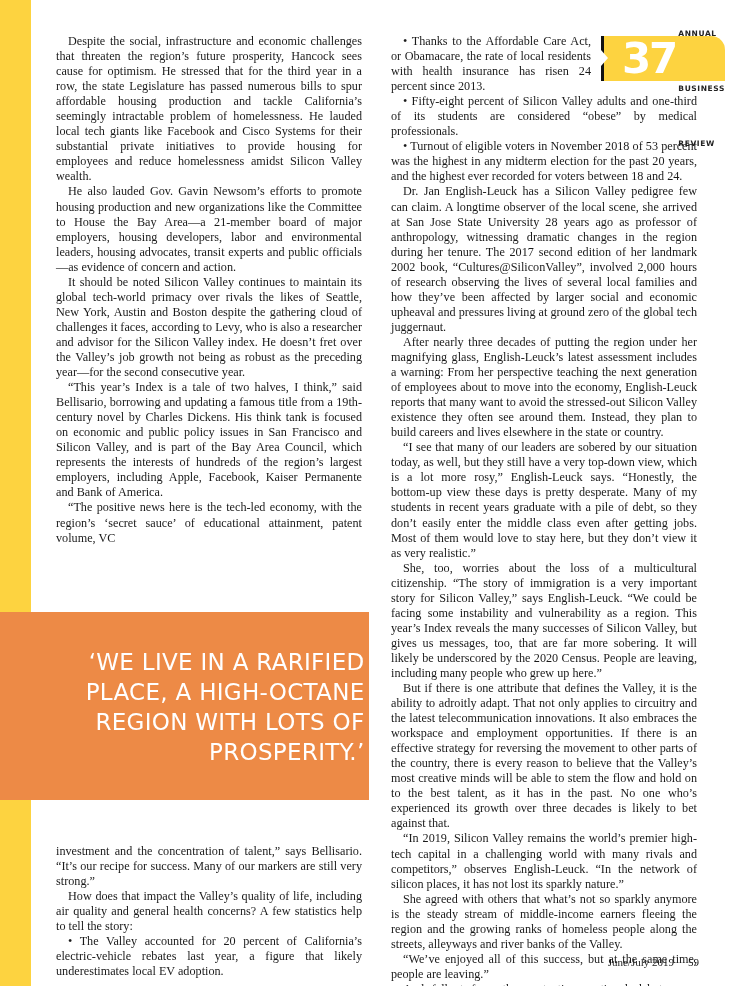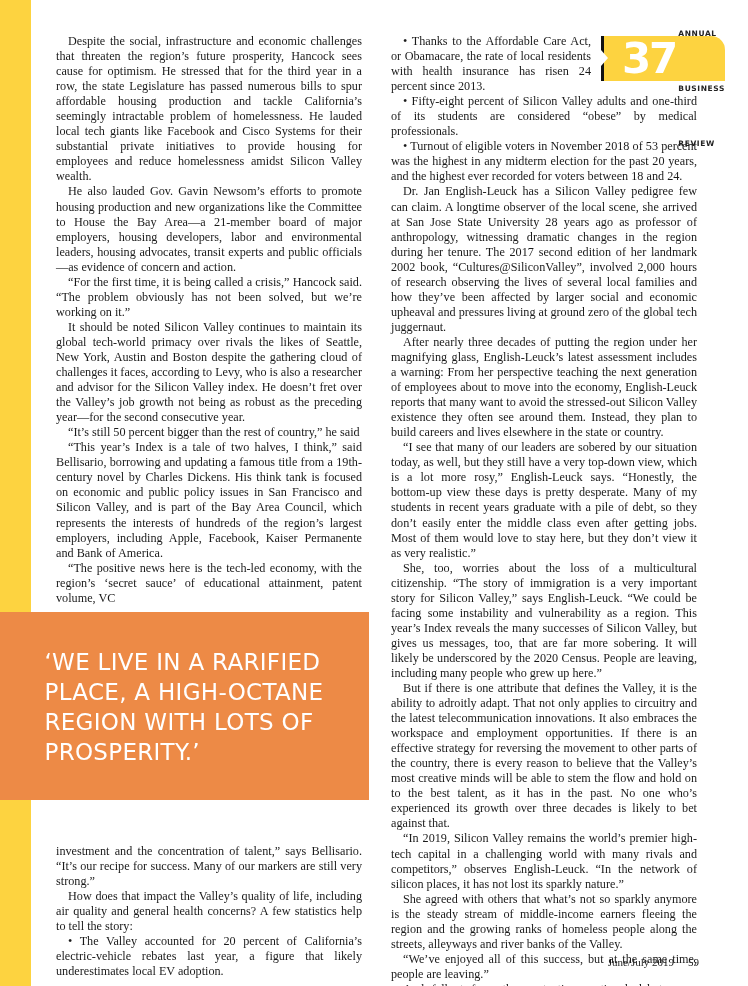--- a/index.html
+++ b/index.html
@@ -30,21 +30,21 @@
     }
     .pullquote {
       position: absolute; left: 0; top: 612px; width: 369px; height: 188px;
       background: #ed8a46;
       display: flex; align-items: center; justify-content: center;
     }
     .pullquote-text {
       color: #ffffff;
       font-family: "DejaVu Sans", "Liberation Sans", sans-serif;
       font-size: 23px; line-height: 30px; letter-spacing: 0.3px;
-      text-align: left; text-transform: uppercase;
+      text-align: right; text-transform: uppercase;
       width: 320px; margin-left: 40px; margin-top: 2px;
     }
     .logo {
       display: flex; align-items: stretch; height: 45px;
     }
     .logo-arrow {
       width: 14px; background: #111111; position: relative;
     }
     .logo-arrow::after {
       content: ""; position: absolute; left: 0; top: 14px;
@@ -74,23 +74,21 @@
     .footer .page-num { margin-left: 14px; }
   </style>
 </head>
 <body>
 
 <div class="yellow-strip"></div>
 
 <div class="col col-left-top">
   <p>Despite the social, infrastructure and economic challenges that threaten the region’s future prosperity, Hancock sees cause for optimism. He stressed that for the third year in a row, the state Legislature has passed numerous bills to spur affordable housing production and tackle California’s seemingly intractable problem of homelessness. He lauded local tech giants like Facebook and Cisco Systems for their substantial private initiatives to provide housing for employees and reduce homelessness amidst Silicon Valley wealth.</p>
   <p>He also lauded Gov. Gavin Newsom’s efforts to promote hous­ing production and new organizations like the Committee to House the Bay Area—a 21-member board of major employers, housing developers, labor and environmental leaders, housing advocates, transit experts and public officials—as evidence of concern and action.</p>
-  <p>“For the first time, it is being called a crisis,” Hancock said. “The problem obviously has not been solved, but we’re working on it.”</p>
   <p>It should be noted Silicon Valley continues to maintain its global tech-world primacy over rivals the likes of Seattle, New York, Austin and Boston despite the gathering cloud of challenges it faces, according to Levy, who is also a researcher and advisor for the Silicon Valley index. He doesn’t fret over the Valley’s job growth not being as robust as the preceding year—for the second consecutive year.</p>
-  <p>“It’s still 50 percent bigger than the rest of country,” he said</p>
   <p>“This year’s Index is a tale of two halves, I think,” said Bellisa­rio, borrowing and updating a famous title from a 19th-century novel by Charles Dickens. His think tank is focused on economic and public policy issues in San Francisco and Silicon Valley, and is part of the Bay Area Council, which represents the interests of hundreds of the region’s largest employers, including Apple, Facebook, Kaiser Permanente and Bank of America.</p>
   <p>“The positive news here is the tech-led economy, with the re­gion’s ‘secret sauce’ of educational attainment, patent volume, VC</p>
 </div>
 
 <div class="pullquote">
   <div class="pullquote-text">‘WE LIVE IN A RARIFIED PLACE, A HIGH-OCTANE REGION WITH LOTS OF PROSPERITY.’</div>
 </div>
 
 <div class="col col-left-bottom">
   <p class="noindent">investment and the concentration of talent,” says Bellisario. “It’s our recipe for success. Many of our markers are still very strong.”</p>

